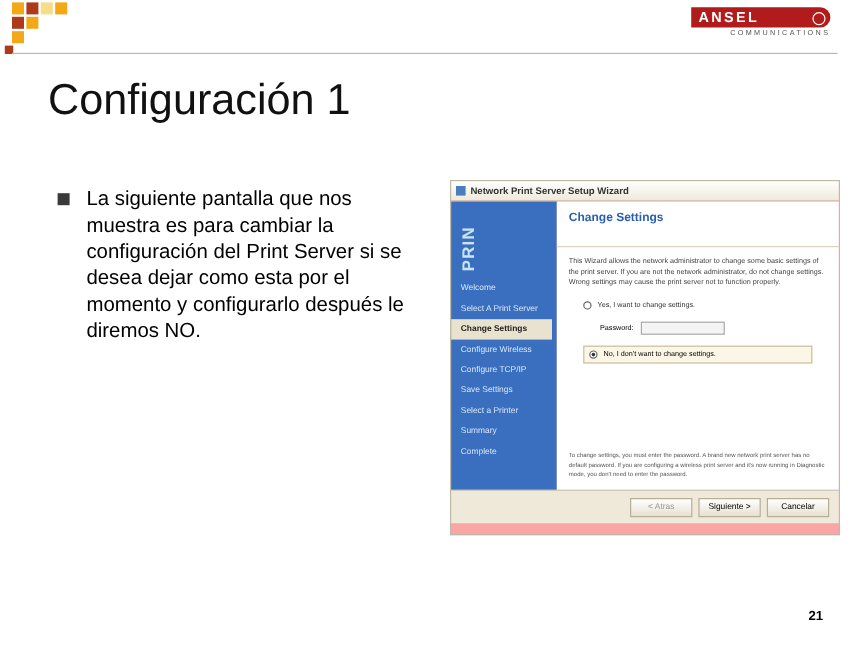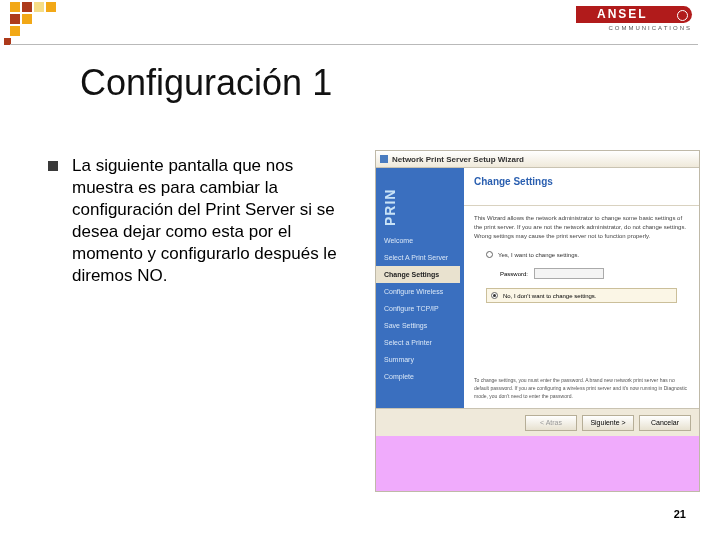--- a/index.html
+++ b/index.html
@@ -11,55 +11,54 @@
   }
   .topbar { position: absolute; top: 0; left: 0; right: 0; height: 44px; }
   .logo-squares { position: absolute; left: 10px; top: 2px; }
   .sq { position: absolute; width: 10px; height: 10px; }
   .brand-box {
     position: absolute; right: 28px; top: 6px;
     width: 116px; height: 17px;
     background: #b11b1b; color: #fff;
     font-family: "Arial Narrow", Arial, sans-serif;
     font-size: 12px; font-weight: bold; letter-spacing: 2px;
-    line-height: 17px; padding-left: 21px;
+    line-height: 17px; padding-left: 6px;
     border-top-right-radius: 9px; border-bottom-right-radius: 9px;
   }
   .brand-box::after {
     content: ""; position: absolute; right: 4px; top: 4px;
     width: 9px; height: 9px; border: 1px solid #fff; border-radius: 50%;
   }
   .brand-sub {
     position: absolute; right: 28px; top: 25px;
     font-size: 6px; letter-spacing: 2px; color: #555;
     font-family: Arial, sans-serif;
   }
   .topline {
     position: absolute; left: 10px; right: 22px; top: 44px;
     border-top: 1px solid #b9b9b9;
   }
   .title {
     position: absolute; left: 40px; top: 62px;
     font-size: 36px; font-weight: 400; color: #111;
     letter-spacing: 0px;
-    margin-left: 40px;
   }
   .bullets {
     position: absolute; left: 48px; top: 155px; width: 305px;
   }
   .bul { display: flex; margin-bottom: 28px; }
   .bul .mk {
     width: 10px; height: 10px; background: #3a3a3a;
     margin-top: 6px; margin-right: 14px; flex: 0 0 10px;
   }
   .bul .tx { font-size: 17px; line-height: 22px; }
   .wizard {
     position: absolute; right: 20px; top: 150px;
-    width: 325px; height: 342px;
-    background: #f0abfc; border: 1px solid #bfb9a8;
+    width: 325px; height: 296px;
+    background: #fca5a5; border: 1px solid #bfb9a8;
     font-size: 8px;
   }
   .wiz-title {
     height: 17px; background: linear-gradient(#fff,#efe9da);
     border-bottom: 1px solid #c9c3b2;
     display: flex; align-items: center; gap: 4px; padding: 0 4px;
     font-size: 8px; font-weight: bold; color: #333;
   }
   .wiz-title .xsq { width: 8px; height: 8px; background: #4a7cc0; }
   .wiz-body { display: flex; height: 240px; }

